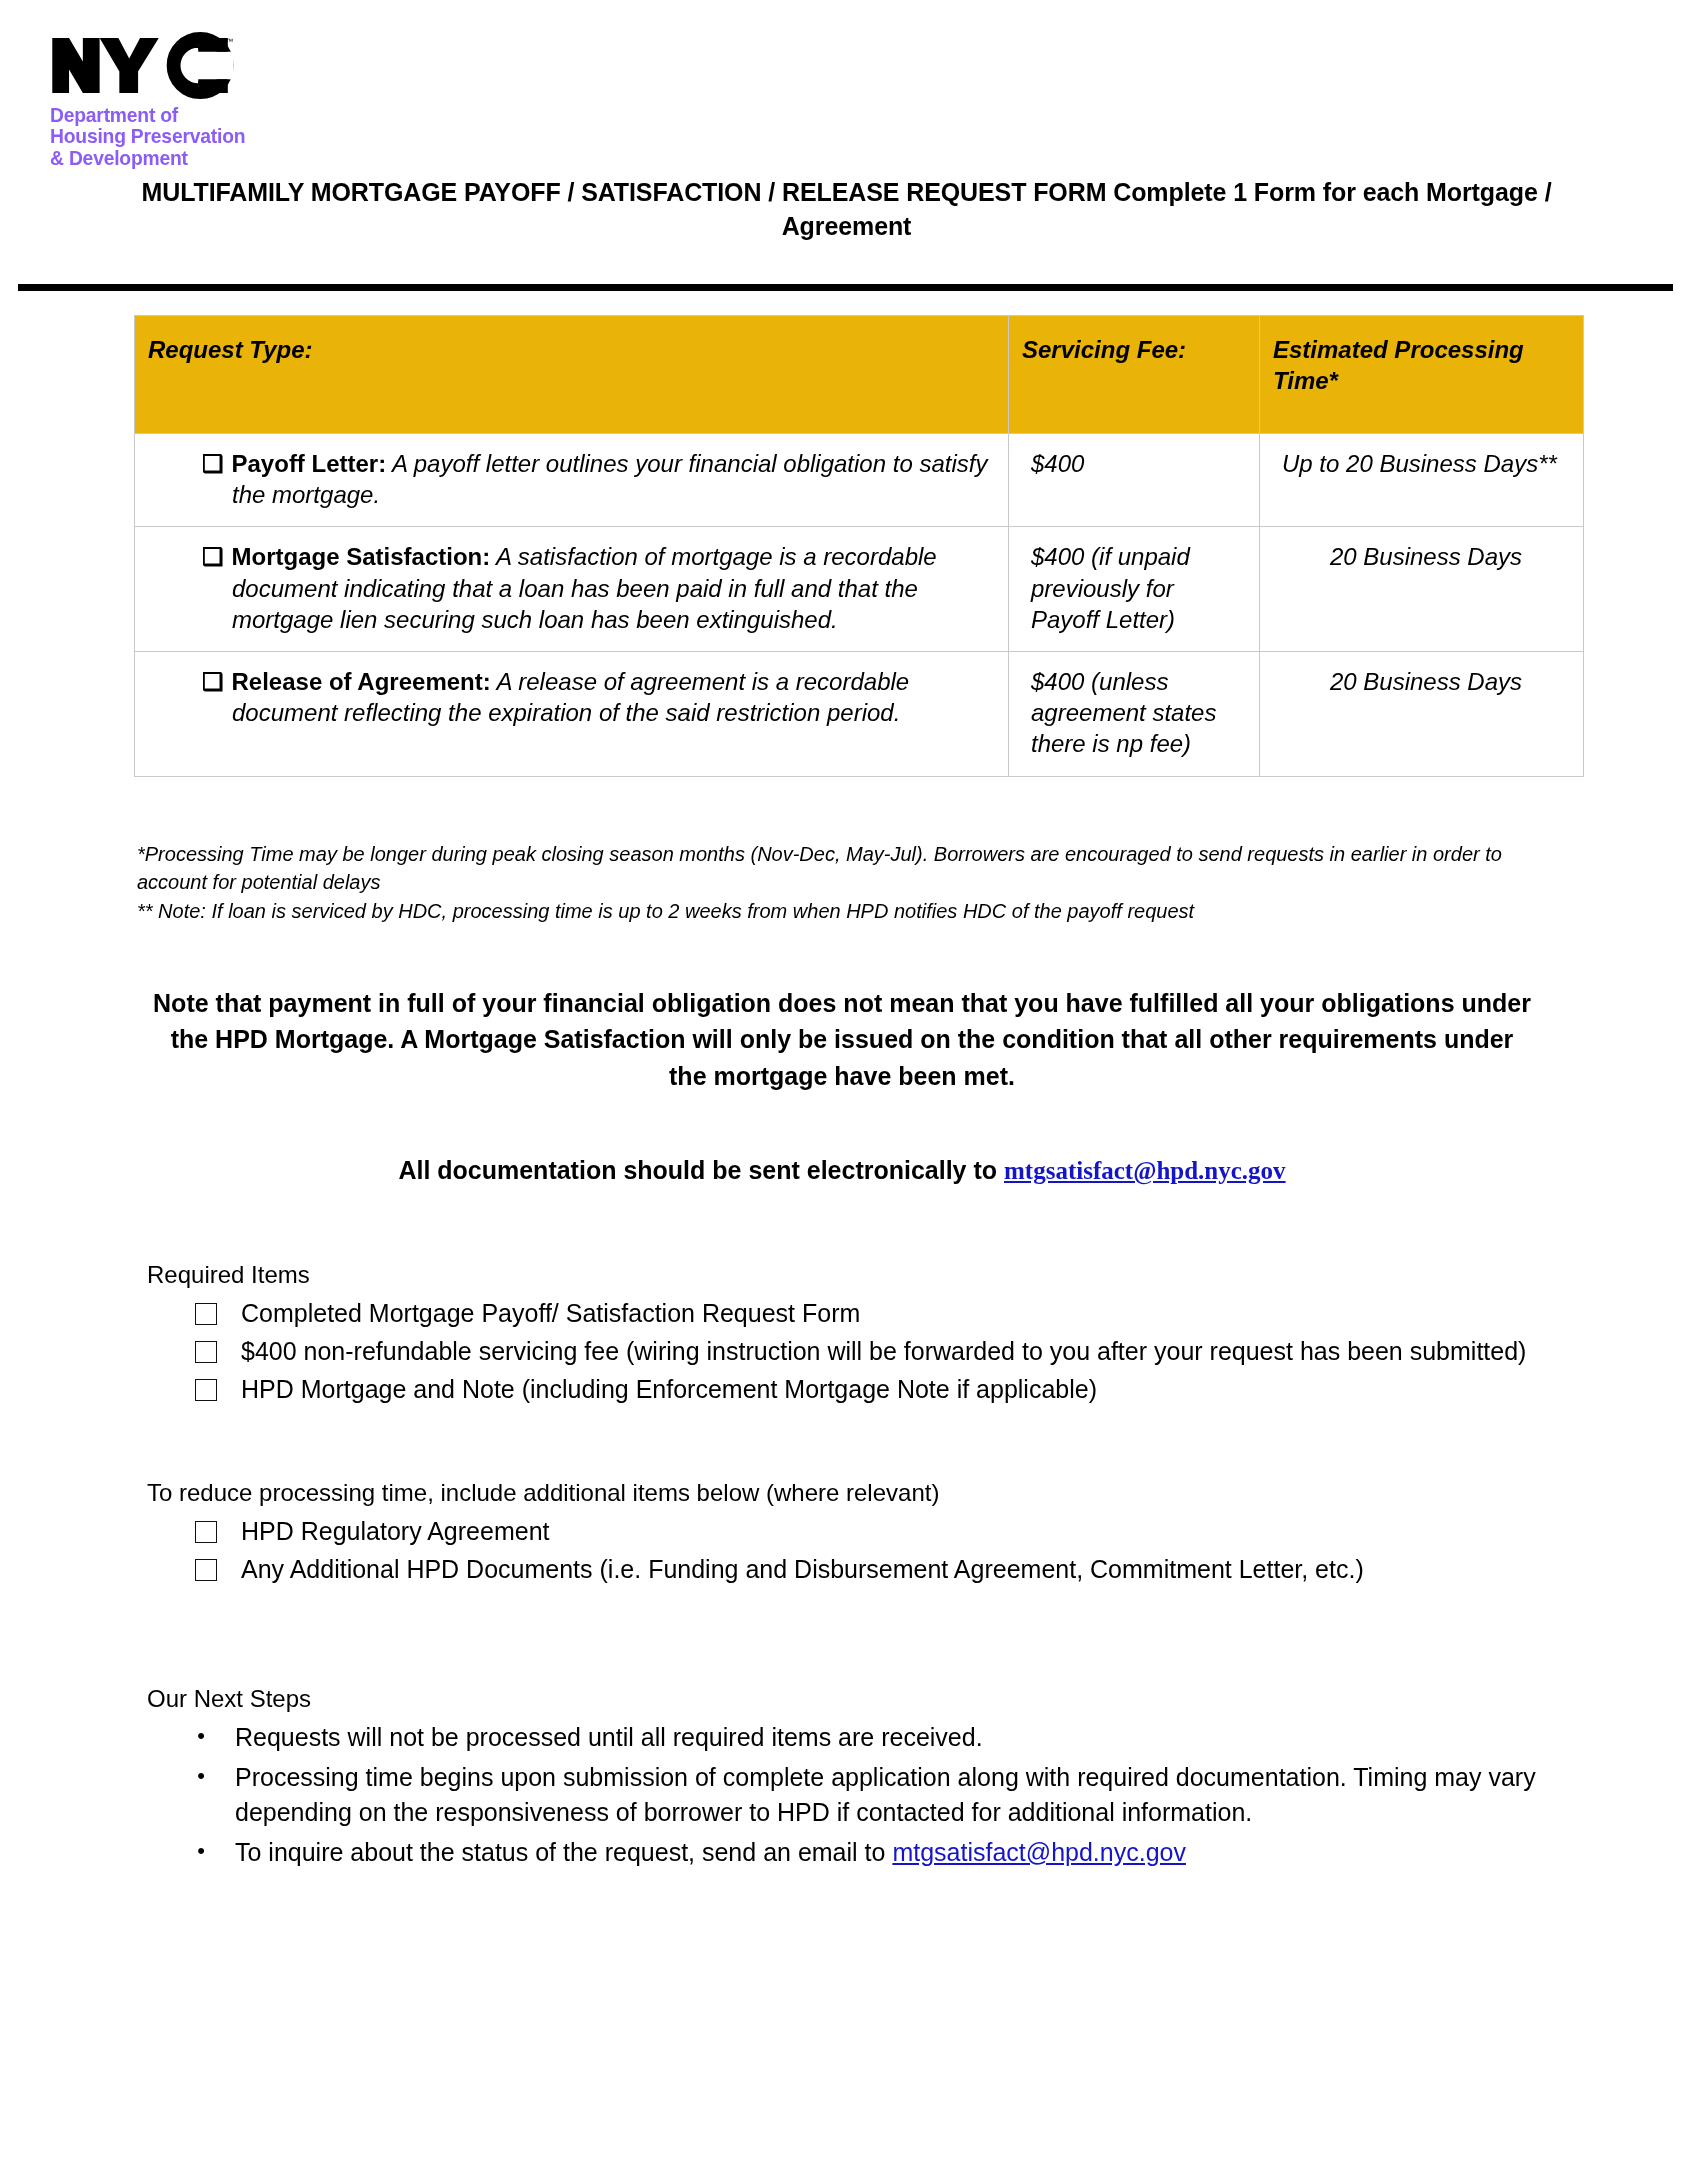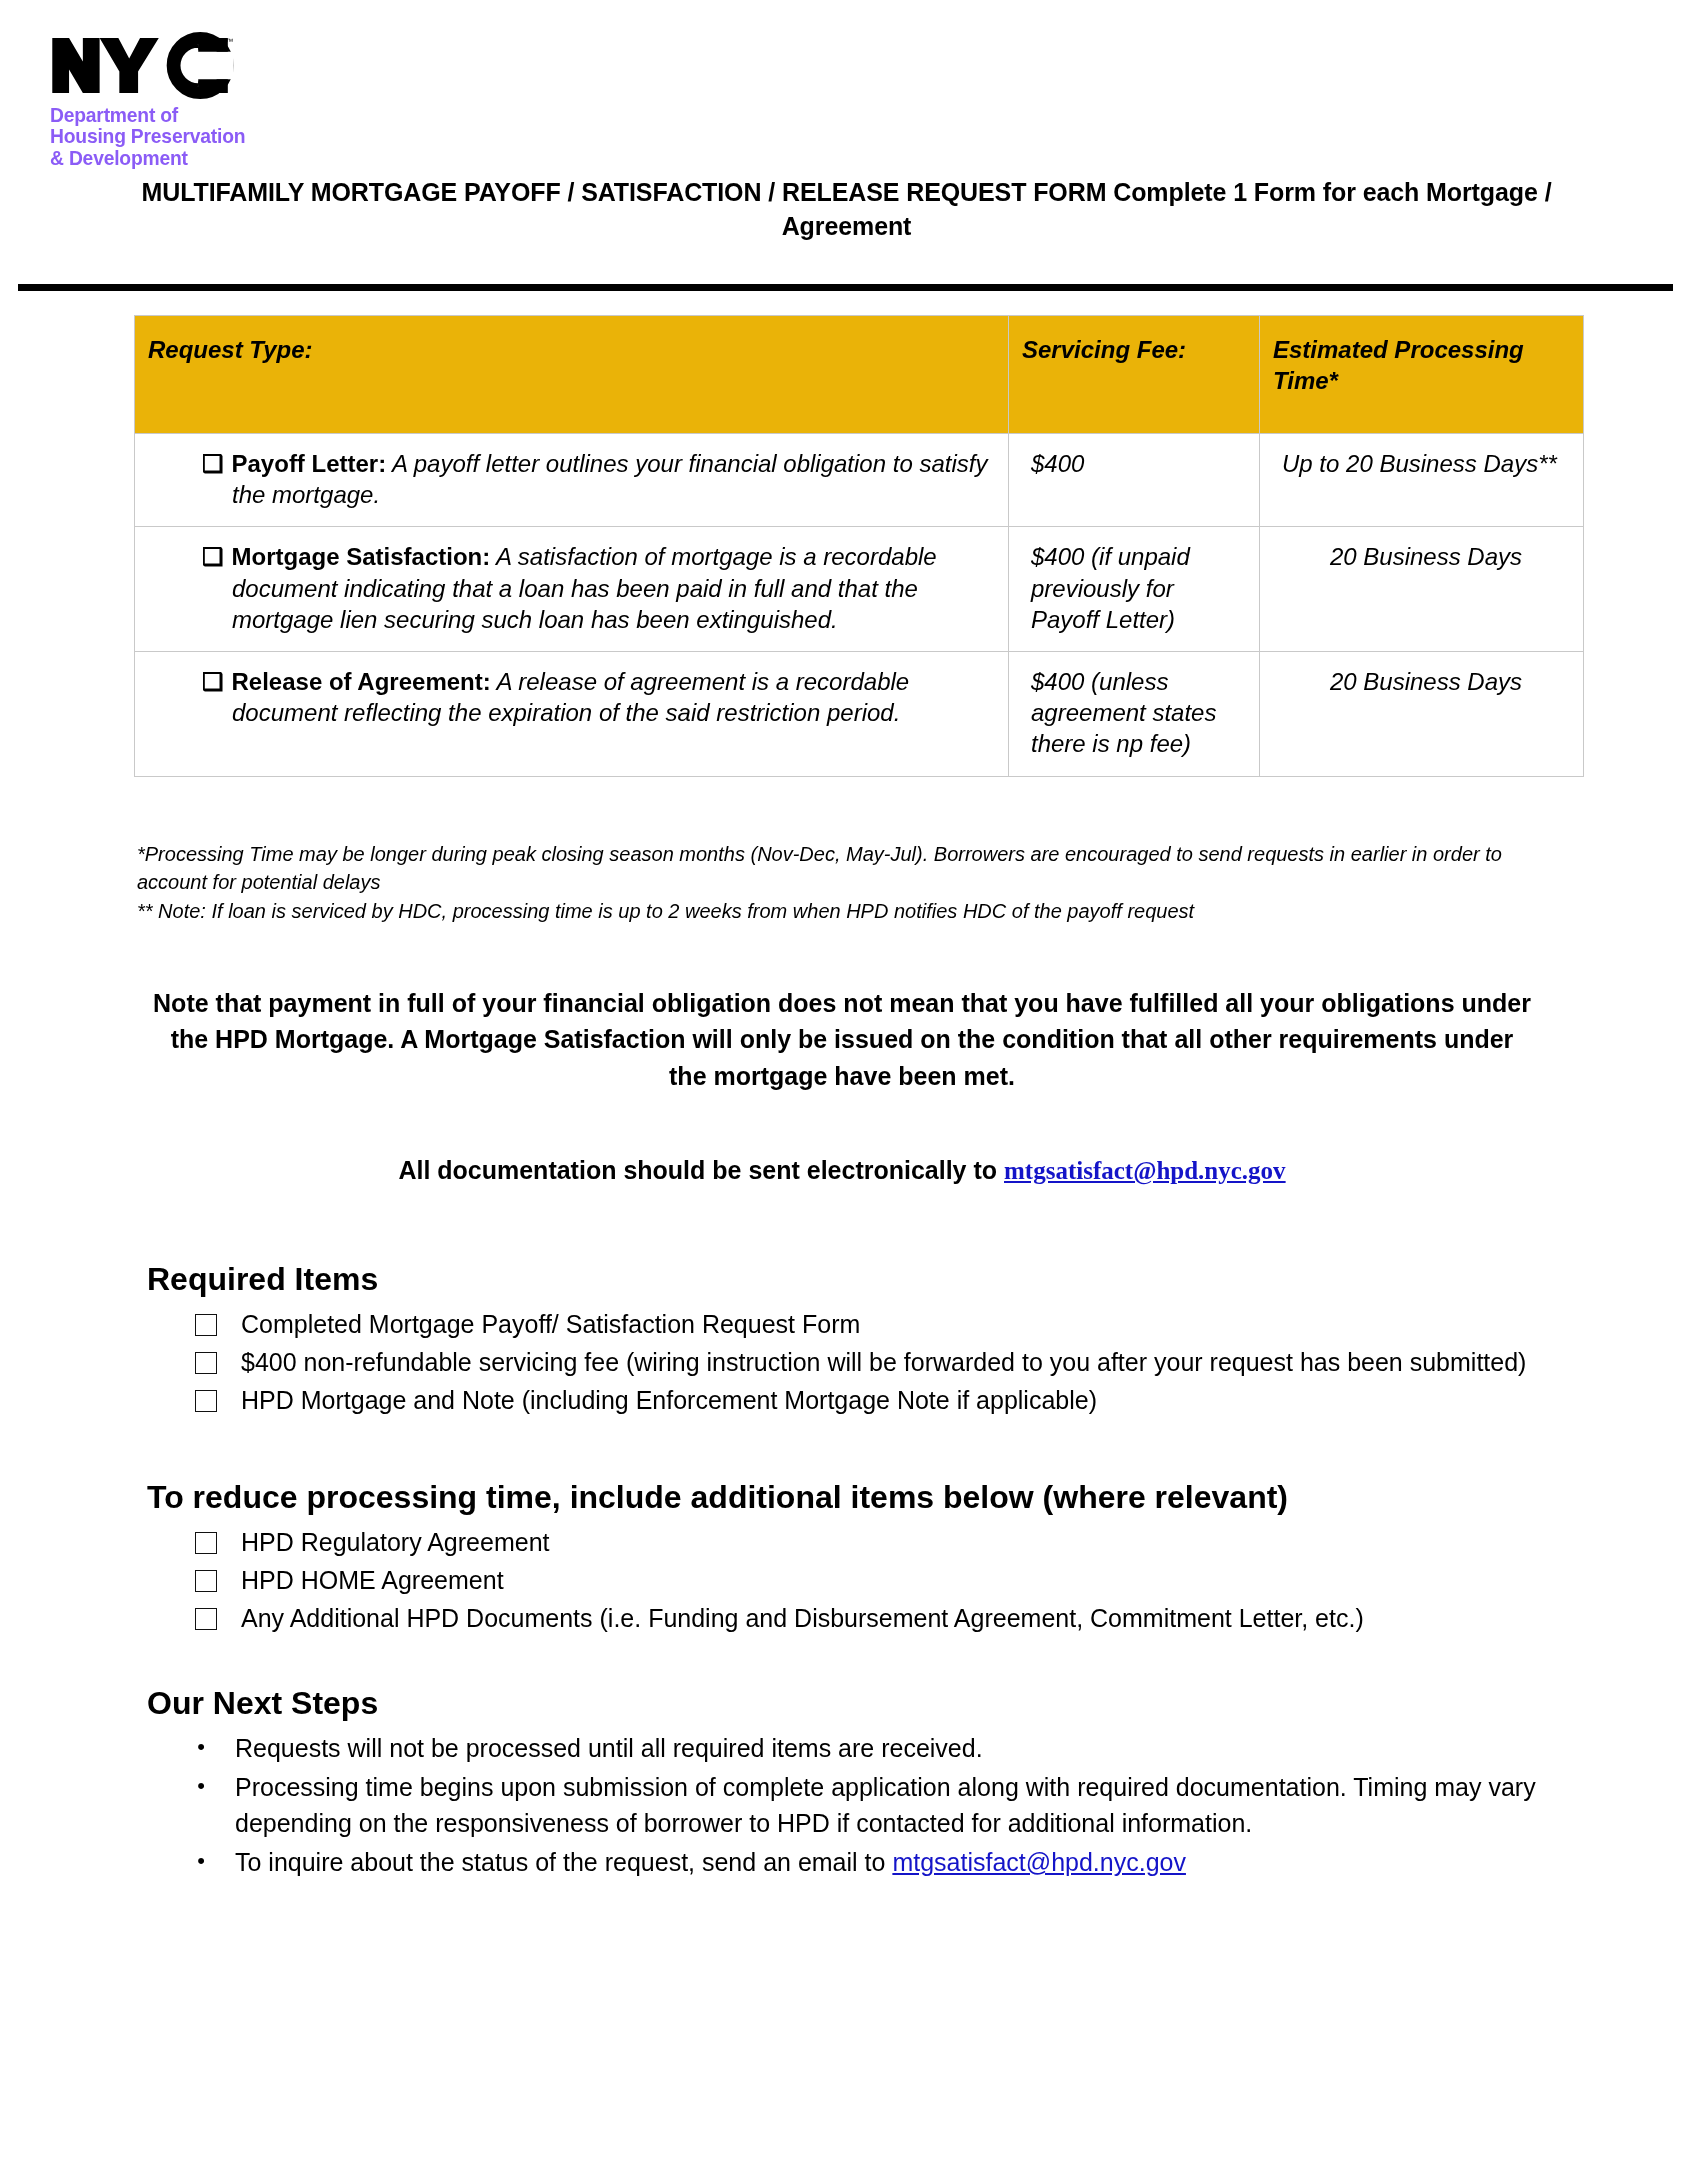--- a/index.html
+++ b/index.html
@@ -159,22 +159,22 @@
   .section {
     position: absolute;
     left: 147px;
     width: 1406px;
   }
   .sec-required { top: 1259px; }
   .sec-reduce   { top: 1477px; }
   .sec-steps    { top: 1683px; }
 
   .sec-heading {
-    font-weight: bold;
-    font-size: 32px;
+    font-weight: normal;
+    font-size: 24px;
     line-height: 1.3;
     margin-bottom: 6px;
   }
   .check-list, .bullet-list {
     list-style: none;
     margin: 0;
     padding: 0;
   }
   .check-row {
     display: flex;
@@ -326,24 +326,20 @@
 
   <div class="section sec-reduce">
     <div class="sec-heading">To reduce processing time, include additional items below (where relevant)</div>
     <div class="check-list">
       <div class="check-row">
         <span class="box"></span>
         <span class="txt">HPD Regulatory Agreement</span>
       </div>
       <div class="check-row">
         <span class="box"></span>
-        <span class="txt">HPD HOME Agreement</span>
-      </div>
-      <div class="check-row">
-        <span class="box"></span>
         <span class="txt">Any Additional HPD Documents (i.e. Funding and Disbursement Agreement, Commitment Letter, etc.)</span>
       </div>
     </div>
   </div>
 
   <div class="section sec-steps">
     <div class="sec-heading">Our Next Steps</div>
     <div class="bullet-list">
       <div class="bullet-row">
         <span class="dot">•</span>

